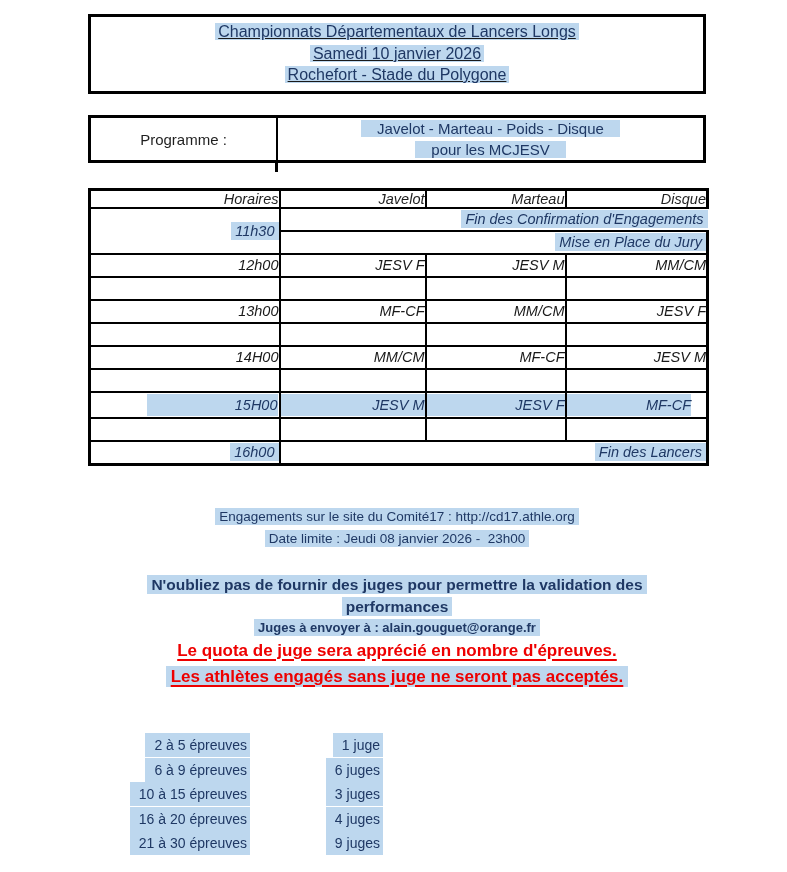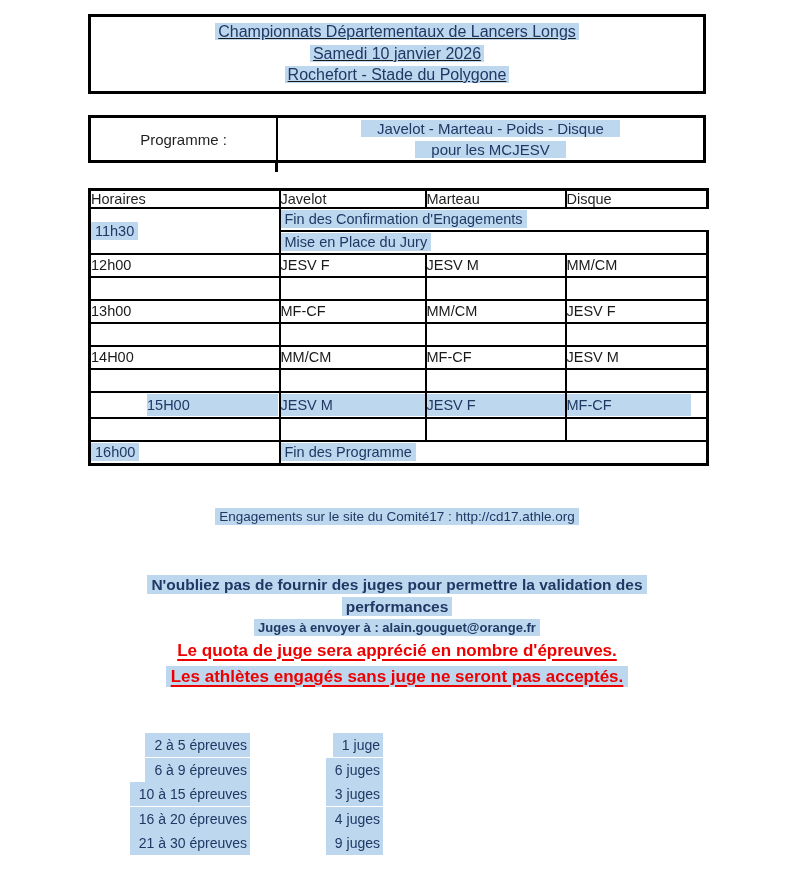--- a/index.html
+++ b/index.html
@@ -23,22 +23,22 @@
     border:3px solid #000;display:flex;}
   .prog-left{width:187px;box-sizing:border-box;border-right:2.5px solid #000;
     display:flex;align-items:center;justify-content:center;font-size:15px;color:#1f1f1f;}
   .prog-right{flex:1;text-align:center;font-size:15px;line-height:21px;padding-top:0;}
   .prog-right .hl{padding:0 16px;}
   .divider-tail{position:absolute;left:275px;top:163px;width:3px;height:9px;background:#000;}
 
   
   table.sched{position:absolute;left:88px;top:188px;width:618px;border-collapse:collapse;
     border:3px solid #000;table-layout:fixed;}
-  table.sched th,table.sched td{border:2.5px solid #000;text-align:left;padding:0;
-    font-size:14.5px;font-weight:normal;height:21px;line-height:21px;overflow:visible;}
+  table.sched th,table.sched td{border:2.5px solid #000;text-align:right;padding:0;
+    font-size:14.5px;font-weight:normal;height:21px;line-height:21px;overflow:visible;font-style:italic;}
   table.sched th{height:16px;line-height:16px;color:#1f1f1f;}
   table.sched td.no-right{border-right-style:hidden;}
   table.sched .hl{padding:1px 4px;}
   tr.hlrow td{height:24px;line-height:24px;}
   tr.hlrow .hl{display:block;padding:0;margin:1px 0;line-height:22px;}
   tr.hlrow .hl.w-time{margin-left:56px;margin-right:1px;}
   tr.hlrow .hl.w-end{margin-right:15px;}
 
   
   .centered-block{position:absolute;left:88px;width:618px;text-align:center;}
@@ -172,30 +172,33 @@
       <td></td>
           <td></td>
       <td></td>
           <td></td>
     </tr>
     <tr>
       <td>
         <span class="hl navy">16h00</span>
       </td>
       <td colspan="3">
-        <span class="hl navy">Fin des Programme</span>
+        <span class="hl navy">Fin des Lancers</span>
       </td>
     </tr>
   </tbody>
     </table>
 
   <div class="centered-block engagements">
     <div>
       <span class="hl navy">Engagements sur le site du Comité17 : http://cd17.athle.org</span>
     </div>
+    <div>
+      <span class="hl navy pre">Date limite : Jeudi 08 janvier 2026 -  23h00</span>
+    </div>
   </div>
 
   <div class="centered-block notice">
     <div class="bold-line">
       <span class="hl navy">N'oubliez pas de fournir des juges pour permettre la validation des</span>
     </div>
     <div class="bold-line">
       <span class="hl navy">performances</span>
     </div>
     <div class="juges-line">

